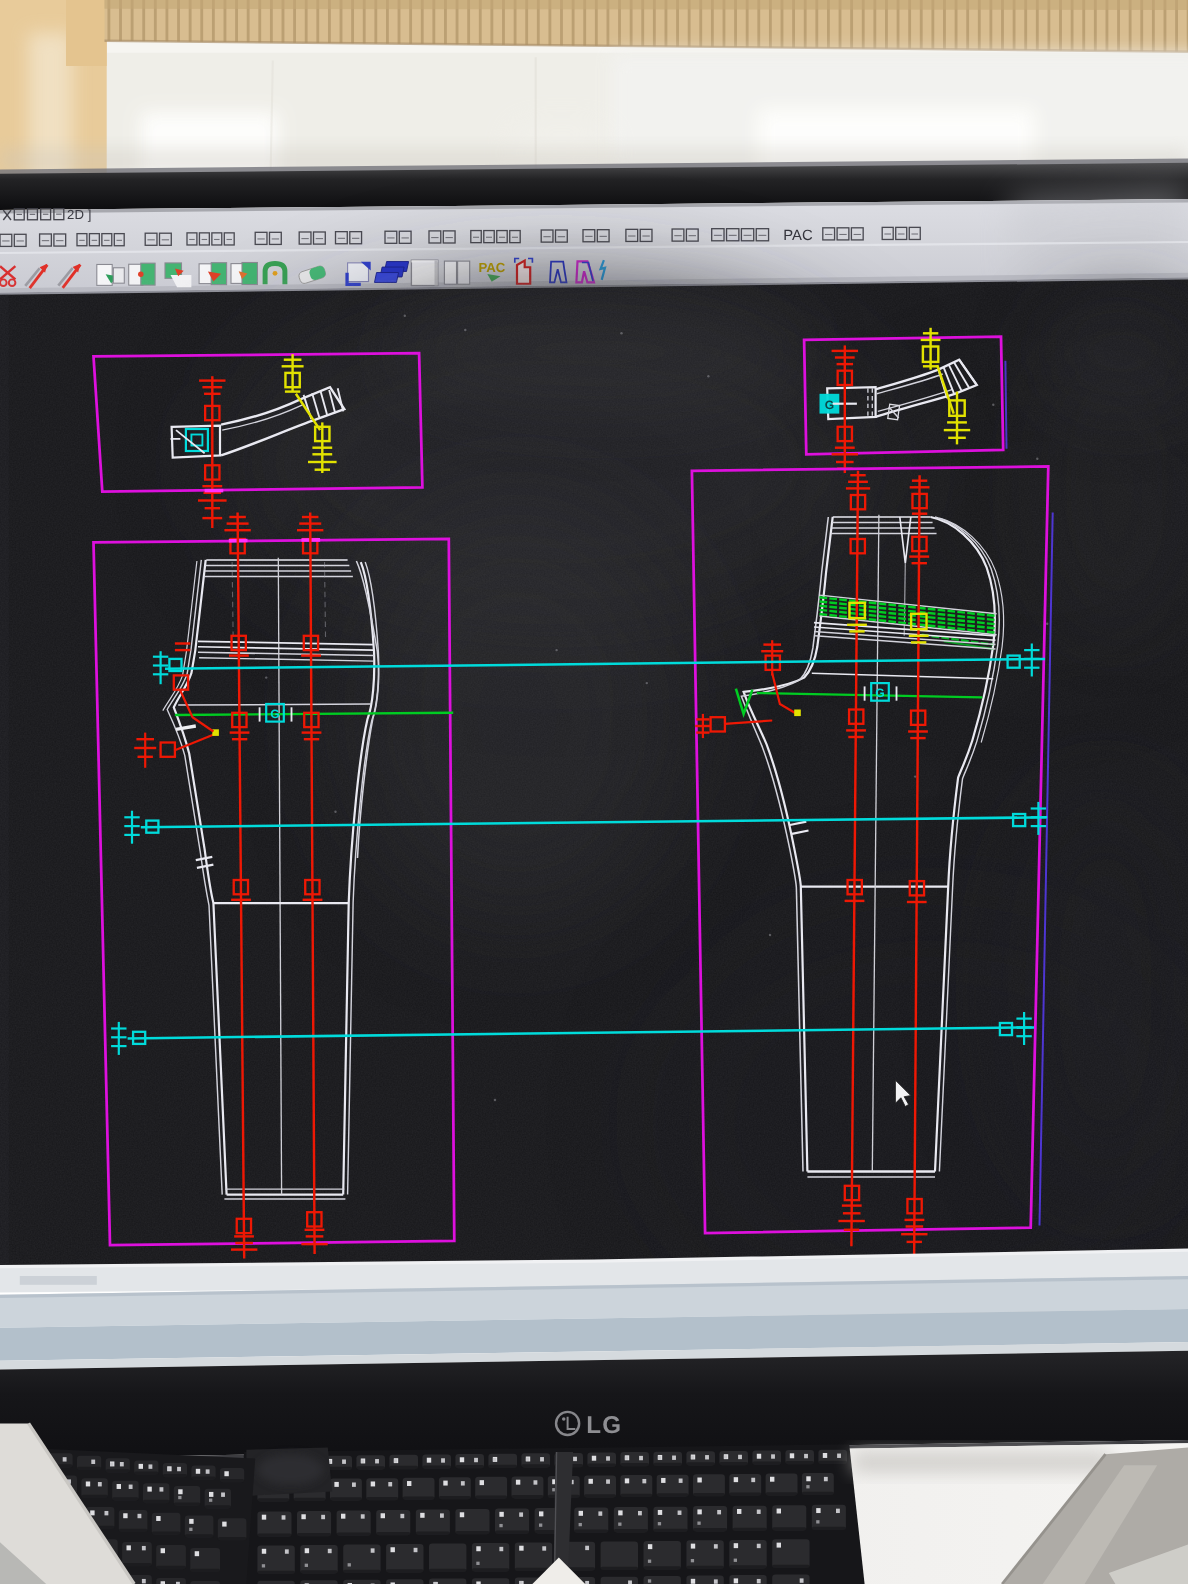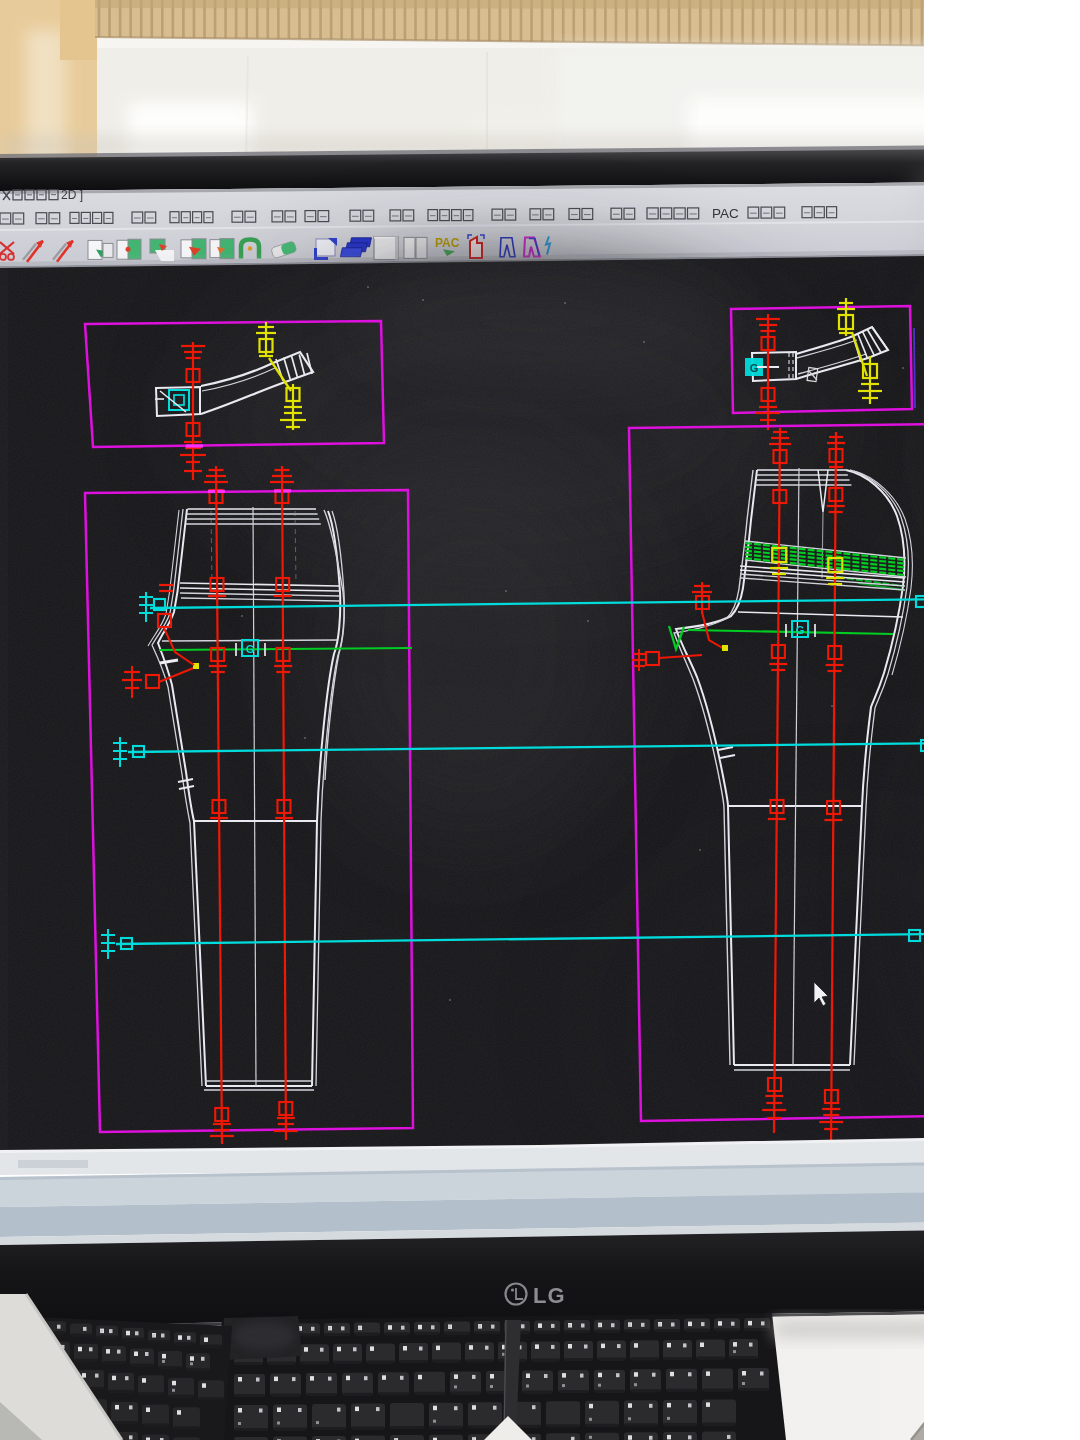--- a/index.html
+++ b/index.html
@@ -1,15 +1,15 @@
 <!DOCTYPE html>
 <html><head><meta charset="utf-8"><style>
 html,body{margin:0;padding:0;background:#fff;}
 *{font-family:"Liberation Sans",sans-serif;}
-#c{width:924px;height:1440px;overflow:hidden;position:relative;text-align:right;}
+#c{width:1080px;height:1440px;overflow:hidden;position:relative;text-align:right;}
 </style></head><body>
 <div id="c"><svg width="1080" height="1440" viewBox="0 0 1080 1440" xmlns="http://www.w3.org/2000/svg">
       <defs>
         <linearGradient id="ceil" x1="0" y1="0" x2="1" y2="0">
           <stop offset="0" stop-color="#e6e2da"></stop>
           <stop offset="0.45" stop-color="#efede7"></stop>
           <stop offset="1" stop-color="#f1f0ec"></stop>
         </linearGradient>
         <linearGradient id="bezelTop" x1="0" y1="0" x2="0" y2="1">
           <stop offset="0" stop-color="#4c4c4e"></stop>

